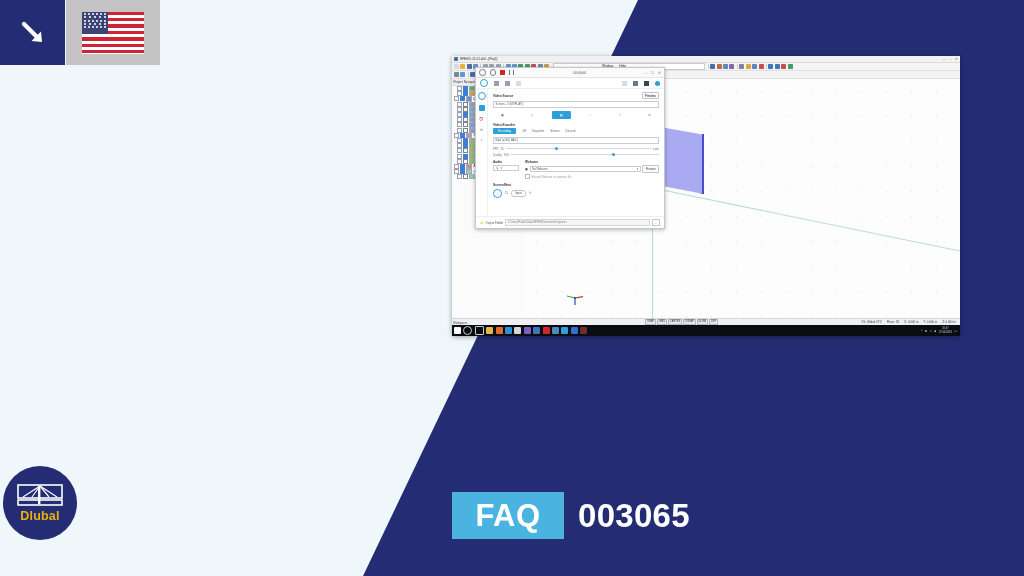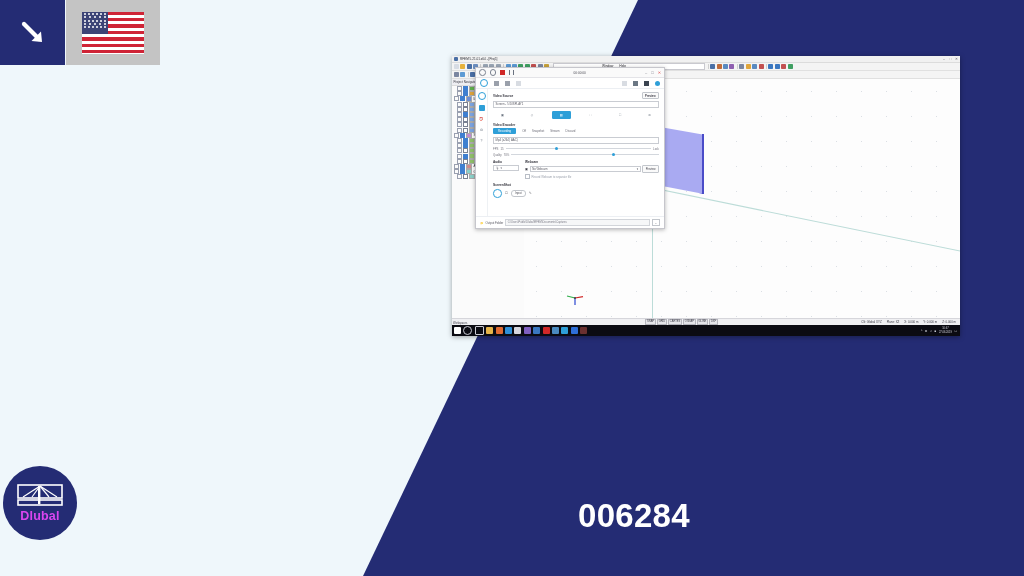--- a/index.html
+++ b/index.html
@@ -101,21 +101,21 @@
     height: 74px;
     border-radius: 50%;
     background: #242c74;
     display: flex;
     flex-direction: column;
     align-items: center;
     justify-content: center;
   }
   .logo-mark { width: 46px; height: 24px; display:block; }
   .logo-text {
-    color: #d946ef;
+    color: #eab308;
     font-size: 12.5px;
     font-weight: bold;
     letter-spacing: 0.2px;
     margin-top: 1px;
   }
 
   
   .faq-badge {
     position: absolute;
     left: 452px;
@@ -782,21 +782,24 @@
         <line x1="23" y1="2" x2="40" y2="13" stroke="#ffffff" stroke-width="1.2"></line>
         <line x1="23" y1="2" x2="15" y2="13" stroke="#ffffff" stroke-width="1.2"></line>
         <line x1="23" y1="2" x2="32" y2="13" stroke="#ffffff" stroke-width="1.2"></line>
         <line x1="22.2" y1="2" x2="22.2" y2="20" stroke="#ffffff" stroke-width="2.4"></line>
         <rect x="1" y="16" width="44" height="5" fill="none" stroke="#ffffff" stroke-width="1.6"></rect>
       </svg>
     </span>
     <div class="logo-text">Dlubal</div>
   </div>
 
-  <div class="faq-number">006284</div>
+  <div class="faq-badge">
+    <span class="faq-badge-label">FAQ</span>
+  </div>
+  <div class="faq-number">003065</div>
 
   <div class="shot">
 
     <div class="cad-title">
       <span class="ico"></span>
       <span class="t">RFEM 5.21.01.x64 - [Proj1]</span>
       <span class="winbtns">
         <span>–</span>
         <span>□</span>
         <span>✕</span>

